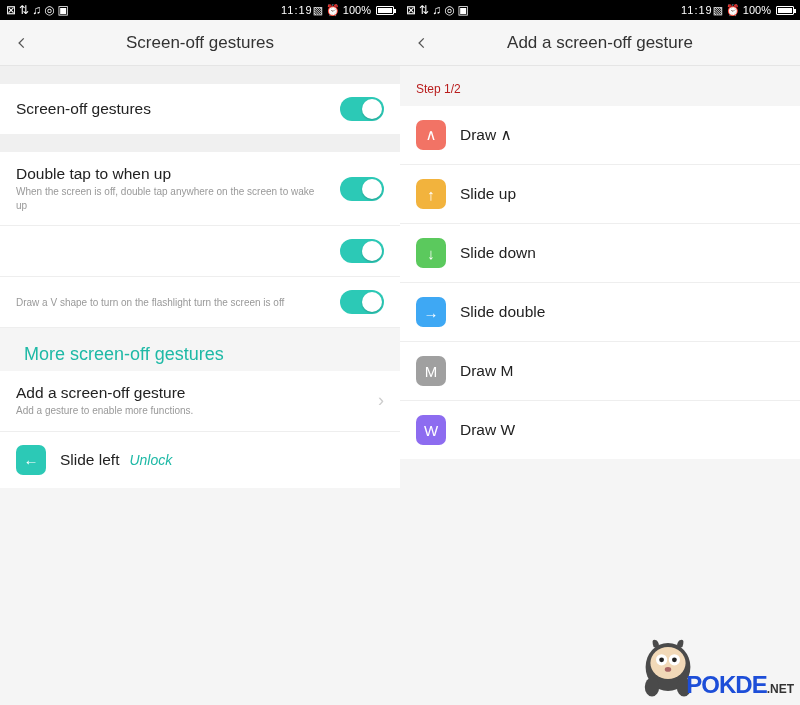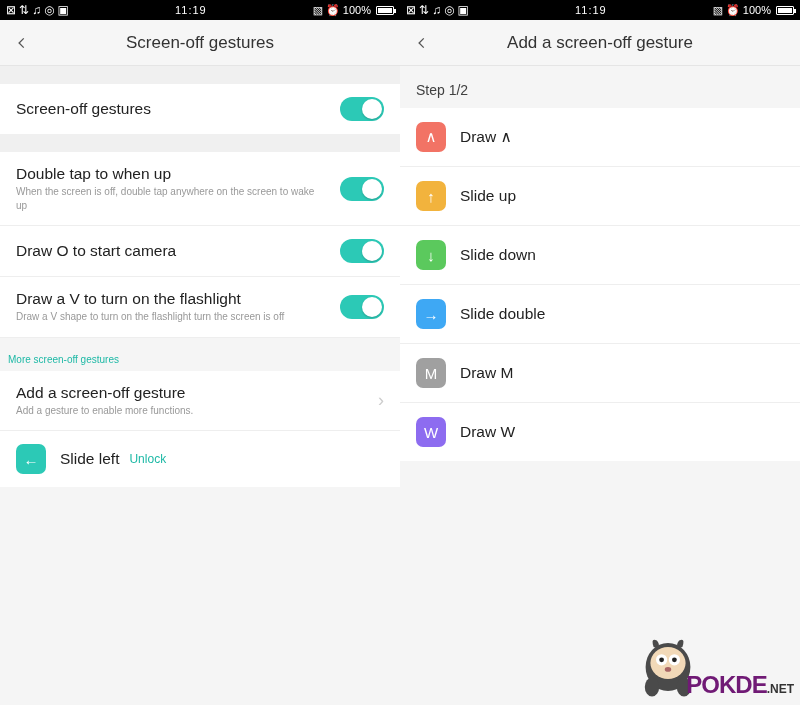--- a/index.html
+++ b/index.html
@@ -22,21 +22,21 @@
 .statusbar {
   height: 20px;
   background: #000;
   color: #fff;
   font-size: 11px;
   display: flex;
   align-items: center;
   padding: 0 6px;
 }
 .statusbar .left-icons { display:flex; gap:3px; align-items:center; font-size:12px; }
-.statusbar .center { flex:1; text-align:center; letter-spacing:1px;}
+.statusbar .center { flex:1; text-align:right; letter-spacing:1px;}
 .statusbar .right-icons { display:flex; gap:3px; align-items:center; font-size:11px;}
 .batt {
   width: 18px; height: 9px; border:1px solid #fff; border-radius:1px; position:relative; margin-left:2px;
 }
 .batt::after { content:""; position:absolute; right:-3px; top:2px; width:2px; height:4px; background:#fff;}
 .batt-fill { position:absolute; left:1px; top:1px; bottom:1px; right:1px; background:#fff;}
 .header {
   height: 46px;
   background: #f6f6f6;
   display: flex;
@@ -66,43 +66,43 @@
 .row .label { font-size:15.5px; color:#222;}
 .row .sub { font-size:10px; color:#999; line-height:1.35; margin-top:2px; max-width: 310px;}
 .toggle {
   width: 44px; height: 24px; border-radius: 13px; background:#2cc9b6; position:relative; flex-shrink:0;
 }
 .toggle::after {
   content:""; position:absolute; right:2px; top:2px; width:20px; height:20px; border-radius:50%; background:#fff;
   box-shadow:0 1px 2px rgba(0,0,0,.2);
 }
 .section-title {
-  font-size: 10px; color:#1eb9a6; padding: 16px 8px 6px;
+  font-size: 18px; color:#1eb9a6; padding: 16px 24px 6px;
   background:#f5f5f5;
 }
 .chev { color:#ccc; font-size:18px; flex-shrink:0;}
 .gest-icon {
   width: 30px; height: 30px; border-radius: 7px; display:flex; align-items:center; justify-content:center;
   color:#fff; font-size:15px; flex-shrink:0; margin-right:14px; font-weight:500;
 }
 .teal { background:#2cc9b6;}
 .coral { background:#f27365;}
 .gold { background:#f2b33d;}
 .green{ background:#5bc95d;}
 .blue { background:#3ea8f4;}
 .gray { background:#a0a0a0;}
 .purple{ background:#8d6cf0;}
-.action-lbl { font-size:12px; color:#1eb9a6; margin-left:10px;}
-.step { font-size:14px; color:#404040; padding:16px 16px 10px; background:#f5f5f5;}
+.action-lbl { font-size:14px; color:#1eb9a6; margin-left:10px;font-style:italic;}
+.step { font-size:12px; color:#b91c1c; padding:16px 16px 10px; background:#f5f5f5;}
 .list2 .row { padding:14px 16px;}
 .watermark {
   position:absolute; right:6px; bottom:6px; font-family: Arial Black, Arial, sans-serif;
   font-weight:900; font-size:24px; letter-spacing:-1px;
 }
-.watermark .p { color:#701a75;}
+.watermark .p { color:#1d4ed8;}
 .watermark .net { font-size:12px; color:#333; letter-spacing:0;}
 .mascot {
   position:absolute; right:92px; bottom:2px; width:80px; height:80px;
 }
 </style>
 </head>
 <body>
 
 <div class="pane">
   <div class="statusbar">
@@ -147,28 +147,26 @@
   <div class="row">
     <div class="text">
       <div class="label">Double tap to when up</div>
       <div class="sub">When the screen is off, double tap anywhere on the screen to wake up</div>
     </div>
     <div class="toggle"></div>
   </div>
 
   <div class="row">
     <div class="text">
-      <div class="label">Draw O to start camera</div>
-    </div>
-    <div class="toggle"></div>
-  </div>
-
-  <div class="row">
-    <div class="text">
-      <div class="label">Draw a V to turn on the flashlight</div>
+    </div>
+    <div class="toggle"></div>
+  </div>
+
+  <div class="row">
+    <div class="text">
       <div class="sub">Draw a V shape to turn on the flashlight turn the screen is off</div>
     </div>
     <div class="toggle"></div>
   </div>
 
 
   <div class="section-title">More screen-off gestures</div>
 
   <div class="row">
     <div class="text">

